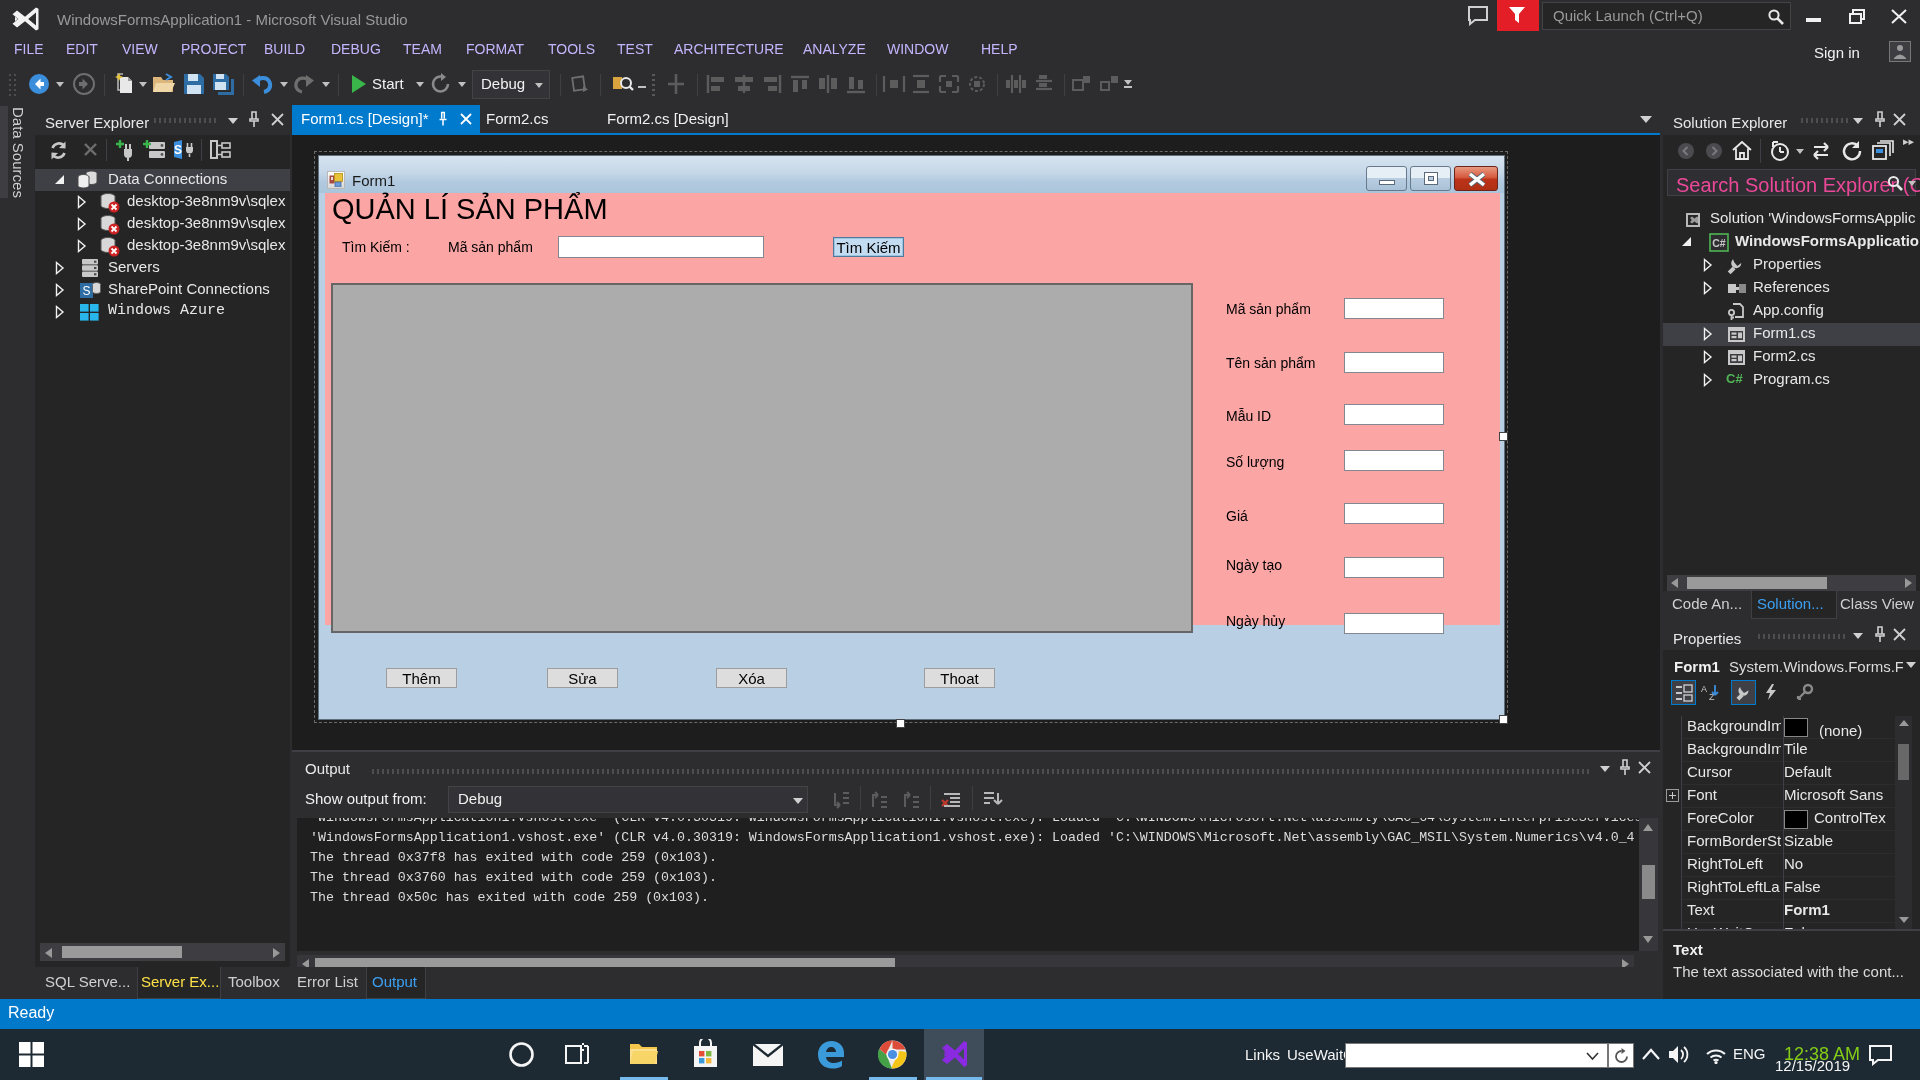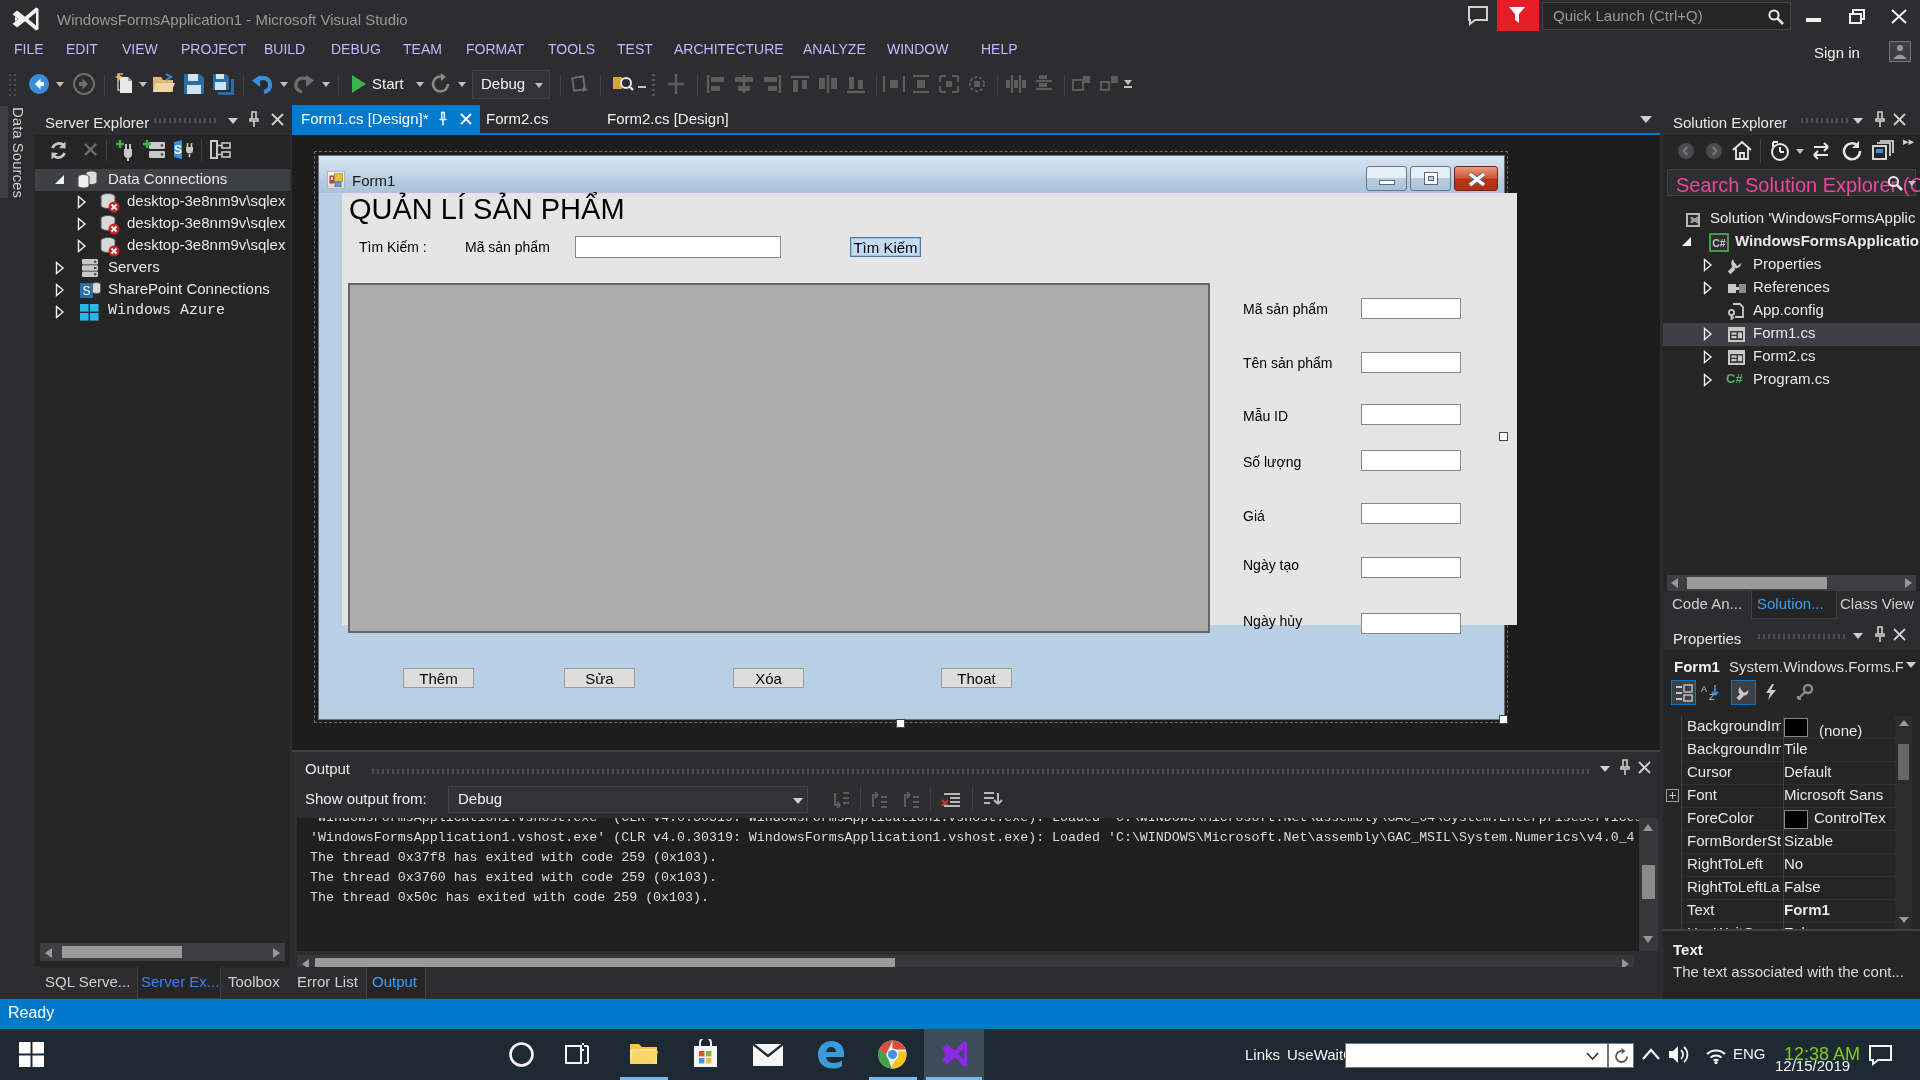--- a/index.html
+++ b/index.html
@@ -445,21 +445,21 @@
             <div class="abs" style="left:17px;top:9px;width:6px;height:5px;background:#b9cde0;border:1px solid #5a6a7a;"></div>
           </div>
           <div class="abs" style="left:1135px;top:10px;width:44px;height:25px;background:linear-gradient(#e89a80 0%,#d4553a 48%,#bc3318 52%,#b03014);border:1px solid #6a2418;border-radius:3px;">
             <svg class="abs" style="left:13px;top:5px;" width="18" height="15" viewBox="0 0 18 15">
               <path d="M2 2 L16 13 M16 2 L2 13" stroke="#5a6a7a" stroke-width="5.2"></path>
               <path d="M2 2 L16 13 M16 2 L2 13" stroke="#ffffff" stroke-width="3.4"></path>
             </svg>
           </div>
         </div>
 
-        <div class="abs" style="left:23px;top:37px;width:1175px;height:432px;background:#e5e5e5;">
+        <div class="abs" style="left:6px;top:37px;width:1175px;height:432px;background:#fca5a5;">
           <div class="abs txt" style="left:7px;top:0px;font-size:29px;color:#000;">QUẢN LÍ SẢN PHẨM</div>
           <div class="abs wlabel" style="left:17px;top:46px;">Tìm Kiếm :</div>
           <div class="abs wlabel" style="left:123px;top:46px;">Mã sản phẩm</div>
           <div class="abs wbox" style="left:233px;top:43px;width:206px;height:22px;"></div>
           <div class="abs txt" style="left:508px;top:44px;width:71px;height:20px;background:#c4dcf1;border:1px solid #4d7a9e;box-shadow:inset 0 0 0 1px #9ec5e0;text-align:center;font-size:15px;color:#000;line-height:20px;">Tìm Kiếm</div>
 
           <div class="abs" style="left:6px;top:90px;width:862px;height:350px;background:#acacac;border:2px solid #666666;"></div>
 
           <div class="abs wlabel" style="left:901px;top:108px;">Mã sản phẩm</div>
           <div class="abs wbox" style="left:1019px;top:105px;width:100px;height:21px;"></div>
@@ -542,21 +542,21 @@
         <div class="abs" style="left:5px;top:4px;width:0;height:0;border-top:5px solid transparent;border-bottom:5px solid transparent;border-right:7px solid #999999;"></div>
         <div class="abs" style="left:1325px;top:4px;width:0;height:0;border-top:5px solid transparent;border-bottom:5px solid transparent;border-left:7px solid #999999;"></div>
         <div class="abs" style="left:18px;top:3px;width:580px;height:12px;background:#9a9a9a;"></div>
       </div>
     </div>
   </div>
 
   <div class="abs" style="left:0;top:967px;width:1920px;height:32px;background:#2d2d30;">
     <div class="abs txt" style="left:45px;top:6px;font-size:15px;color:#d0d0d0;">SQL Serve...</div>
     <div class="abs" style="left:137px;top:0;width:84px;height:32px;background:#252526;border:1px solid #3f3f46;border-top:none;"></div>
-    <div class="abs txt" style="left:141px;top:6px;font-size:15px;color:#3b82f6;">Server Ex...</div>
+    <div class="abs txt" style="left:141px;top:6px;font-size:15px;color:#fde047;">Server Ex...</div>
     <div class="abs txt" style="left:228px;top:6px;font-size:15px;color:#d0d0d0;">Toolbox</div>
     <div class="abs txt" style="left:297px;top:6px;font-size:15px;color:#d0d0d0;">Error List</div>
     <div class="abs" style="left:366px;top:0;width:60px;height:32px;background:#252526;border:1px solid #3f3f46;border-top:none;"></div>
     <div class="abs txt" style="left:372px;top:6px;font-size:15px;color:#3ba0f3;">Output</div>
   </div>
 
   <div id="solexp" class="abs" style="left:1663px;top:105px;width:257px;height:514px;background:#252526;">
 
     <div class="abs" style="left:0;top:0;width:257px;height:30px;background:#2d2d30;">
       <div class="abs txt" style="left:10px;top:9px;font-size:15px;color:#e8e8e8;">Solution Explorer</div>

